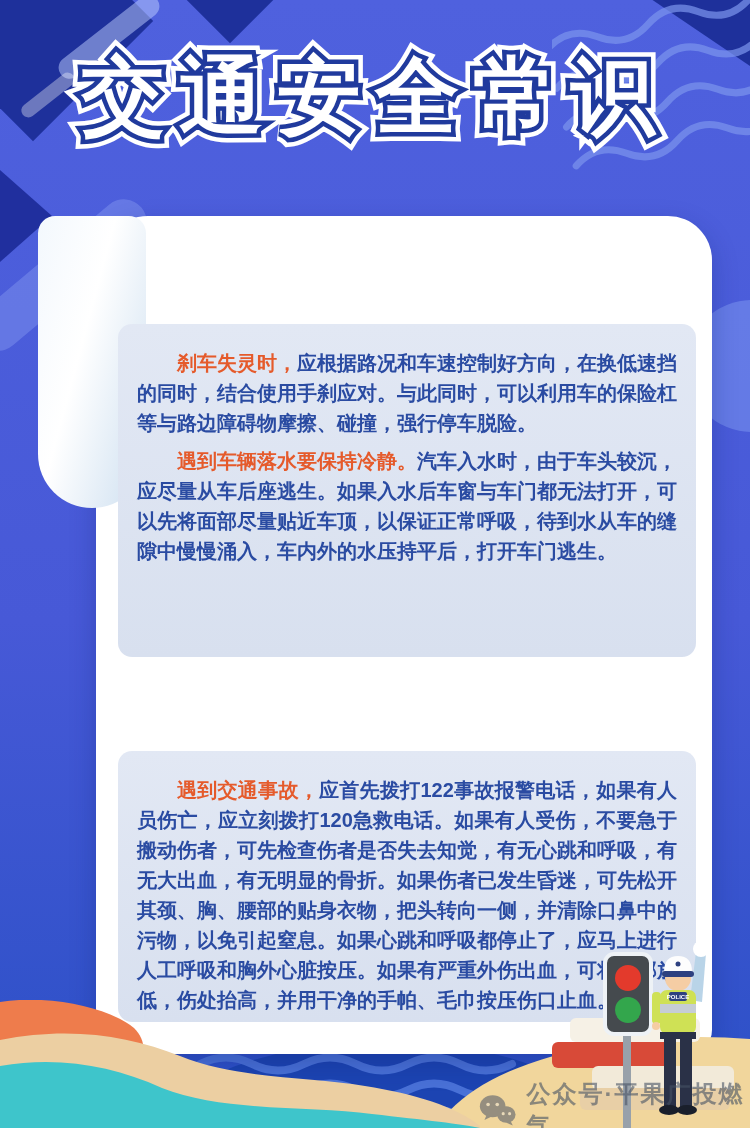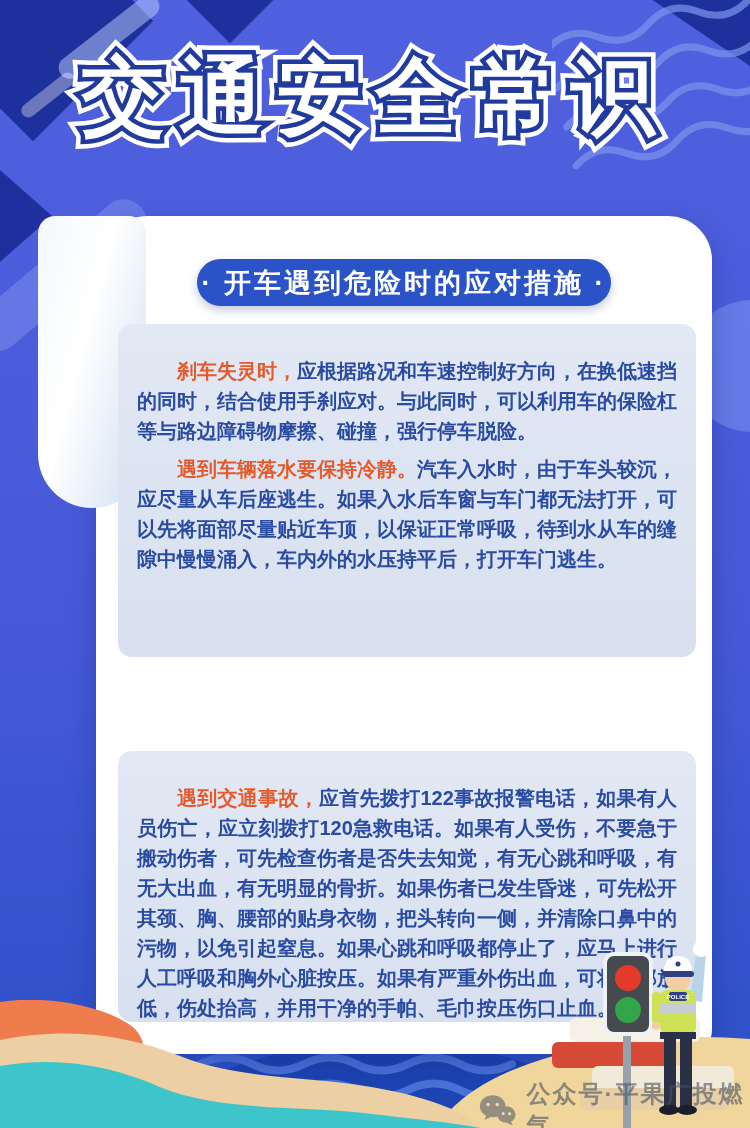--- a/index.html
+++ b/index.html
@@ -31,21 +31,21 @@
     border-radius:52px 44px 24px 24px;box-shadow:0 10px 26px rgba(16,34,110,.28);z-index:2;}
   .curl{position:absolute;left:38px;top:216px;width:108px;height:292px;z-index:2;
     background:linear-gradient(105deg,#f3f8fd 0%,#ffffff 42%,#cddff0 100%);
     border-radius:48px 48px 150px 150px;}
   .pill{position:absolute;z-index:4;display:flex;align-items:center;justify-content:center;
     background:#2a53c8;border-radius:24px;color:#ffffff;font-weight:bold;font-size:27px;letter-spacing:3px;
     box-shadow:0 4px 10px rgba(20,40,120,.25);}
   .pill-1{left:197px;top:259px;width:414px;height:47px;}
   .pill-2{left:224px;top:686px;width:362px;height:47px;}
   .panel{position:absolute;z-index:3;background:linear-gradient(180deg,#e2e8f4 0%,#d8e0ef 100%);
-    border-radius:14px;padding:32px 19px 0;box-sizing:border-box;overflow:hidden;}
+    border-radius:14px;padding:24px 19px 0;box-sizing:border-box;overflow:hidden;}
   .panel-1{left:118px;top:324px;width:578px;height:333px;}
   .panel-2{left:118px;top:751px;width:578px;height:271px;}
   .panel p{margin:0 0 8px;text-indent:2em;text-align:justify;font-size:20px;line-height:30px;
     color:#2a4ba2;font-weight:bold;}
   .lead{color:#e55a2b;}
   
   .yellow-blob{position:absolute;left:430px;top:1037px;width:540px;height:236px;border-radius:50%;
     background:#f1d69c;z-index:5;}
   .scene{position:absolute;left:540px;top:938px;z-index:6;}
   .waves-left{position:absolute;left:0;top:1000px;z-index:7;}
@@ -84,21 +84,20 @@
 
   <div class="title-wrap">
     <div class="title-layer title-back">交通安全常识</div>
     <div class="title-layer title-mid">交通安全常识</div>
     <div class="title-layer title-front">交通安全常识</div>
   </div>
 
   <div class="card"></div>
   <div class="curl"></div>
 
-  <div class="pill pill-1">· 开车遇到危险时的应对措施 ·</div>
   <div class="panel panel-1">
     <p>
       <span class="lead">刹车失灵时，</span><span>应根据路况和车速控制好方向，在换低速挡的同时，结合使用手刹应对。与此同时，可以利用车的保险杠等与路边障碍物摩擦、碰撞，强行停车脱险。</span>
     </p>
     <p>
       <span class="lead">遇到车辆落水要保持冷静。</span><span>汽车入水时，由于车头较沉，应尽量从车后座逃生。如果入水后车窗与车门都无法打开，可以先将面部尽量贴近车顶，以保证正常呼吸，待到水从车的缝隙中慢慢涌入，车内外的水压持平后，打开车门逃生。</span>
     </p>
   </div>
 
   <div class="panel panel-2">

